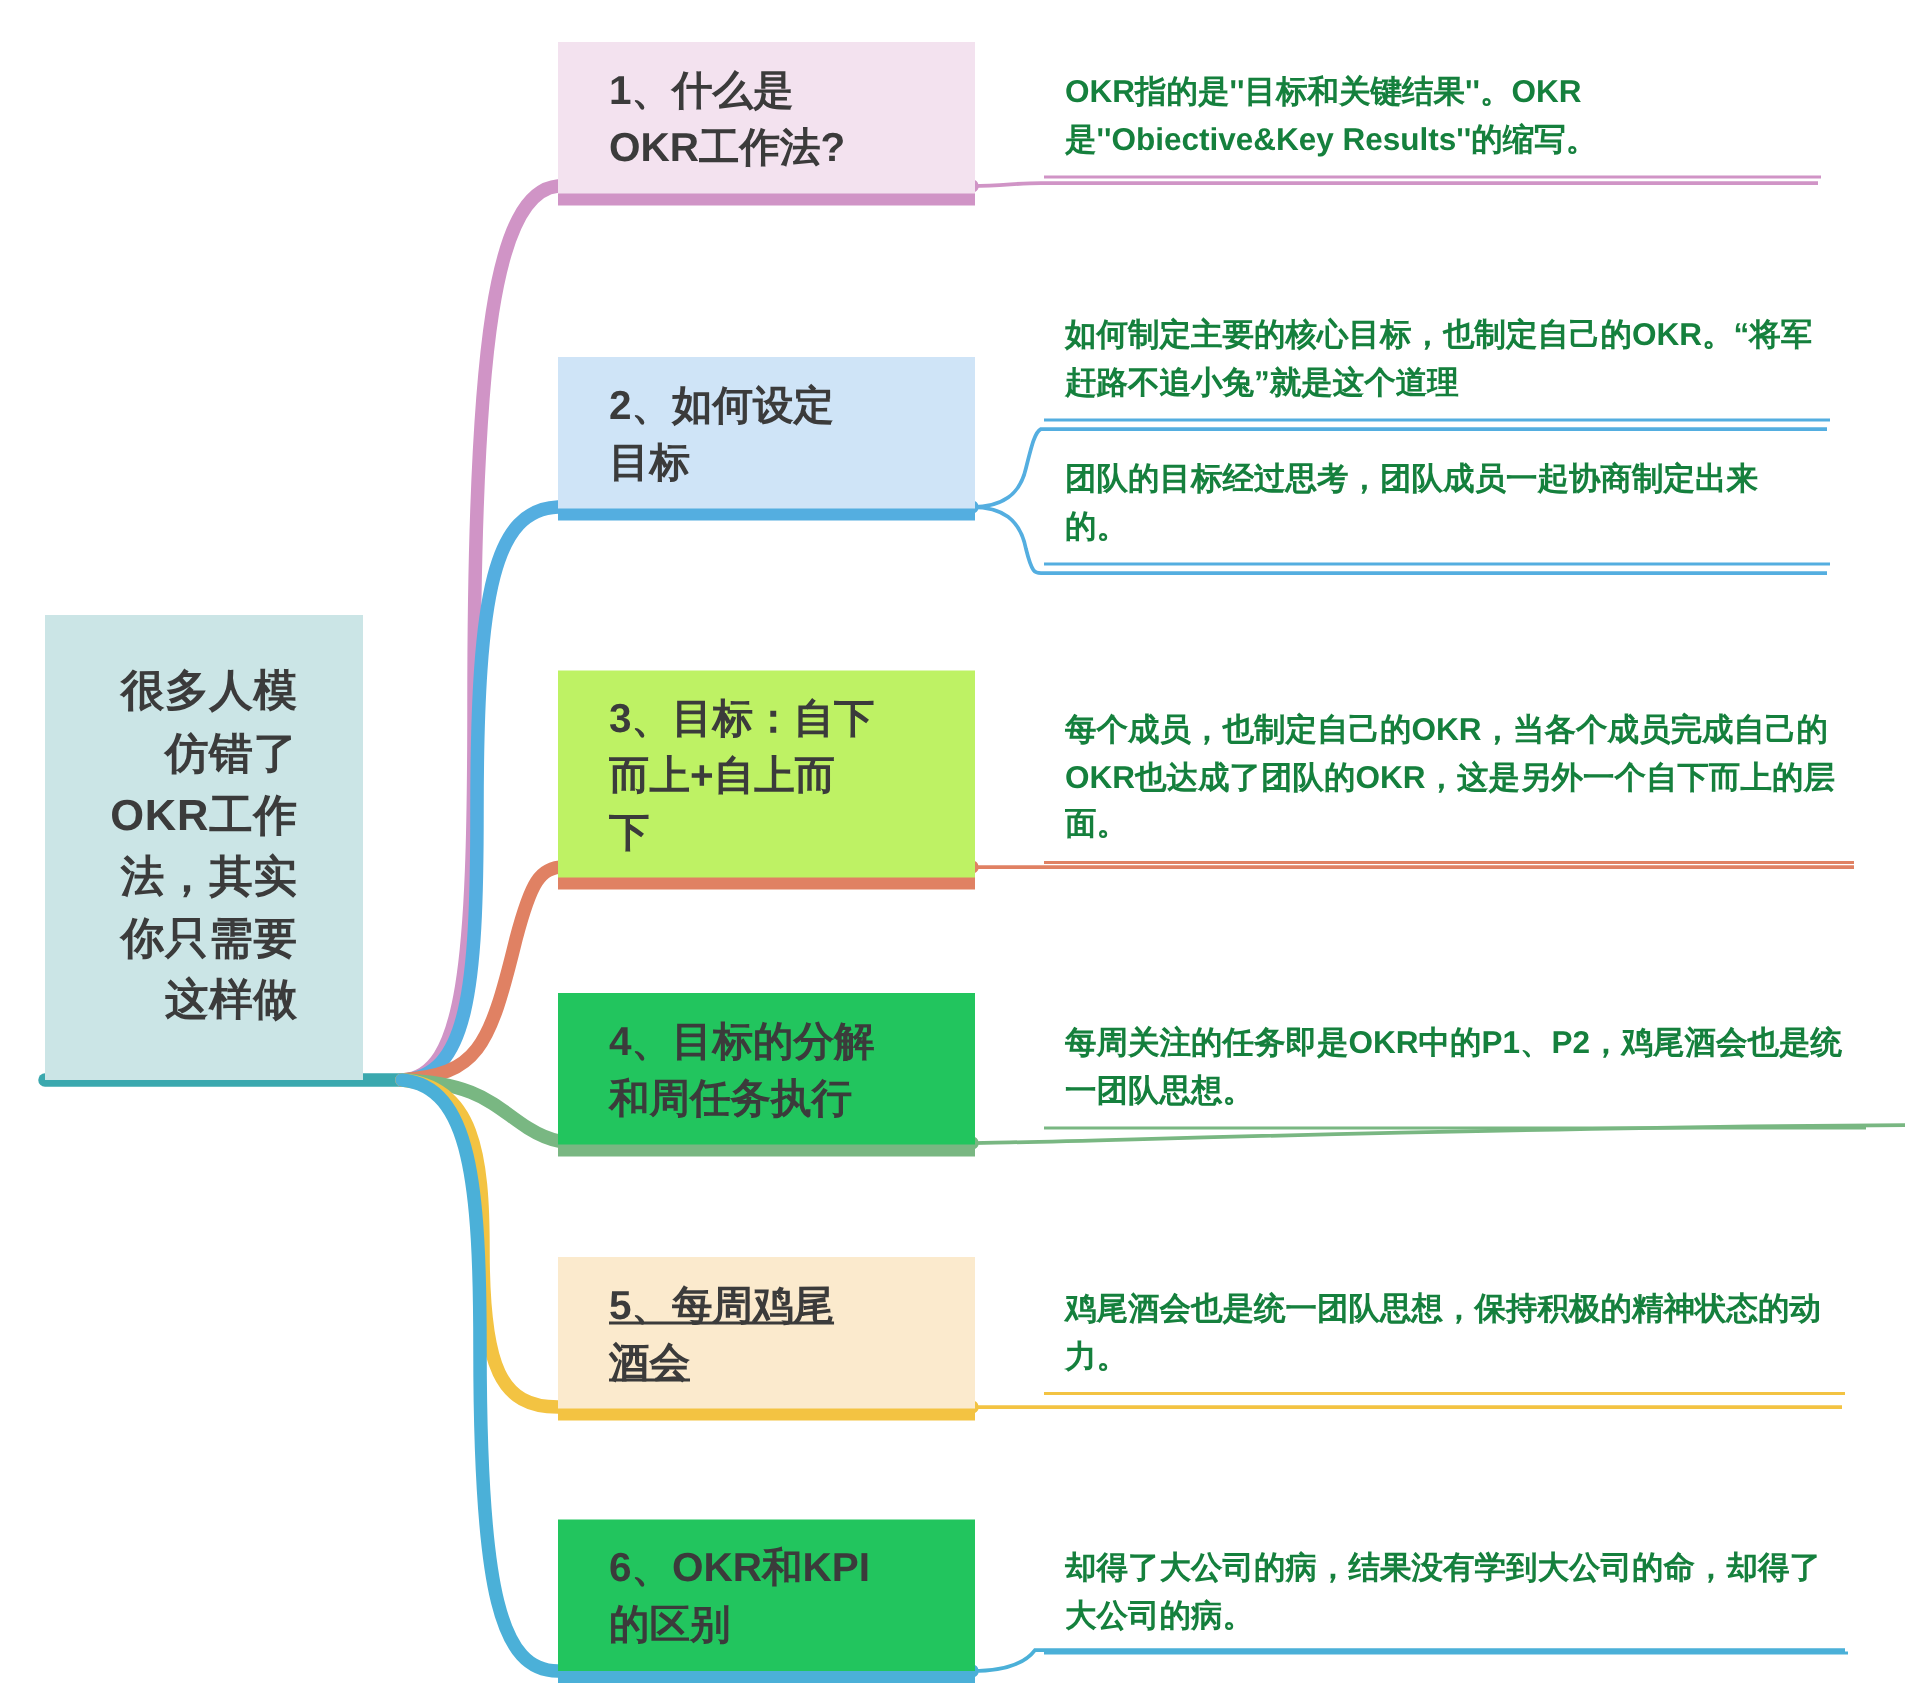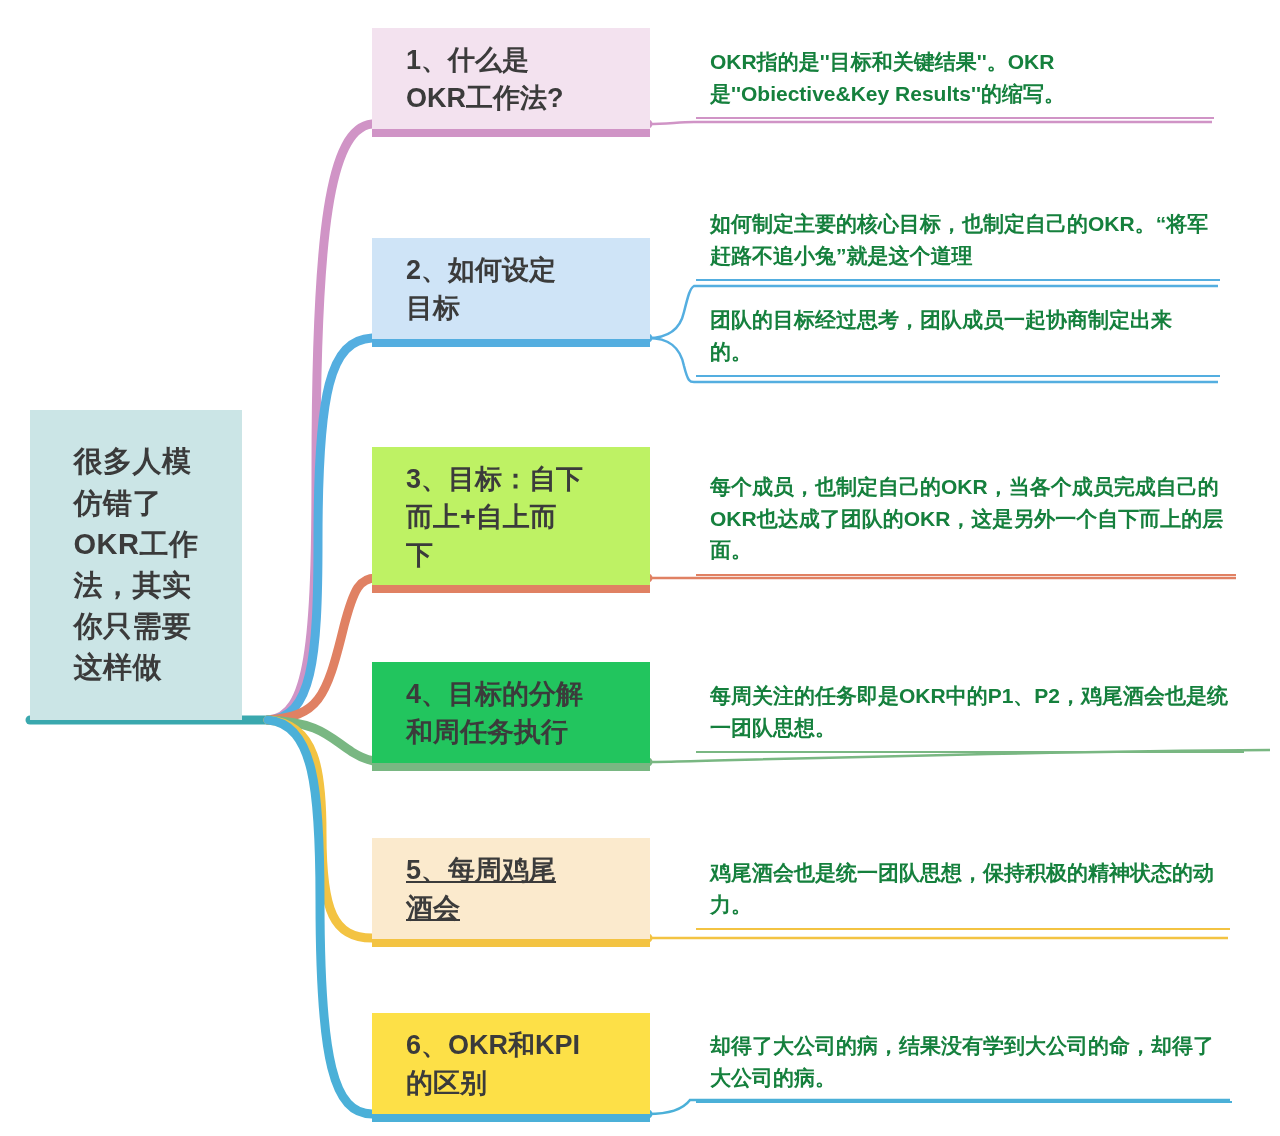--- a/index.html
+++ b/index.html
@@ -14,21 +14,21 @@
   
   #wires { position: absolute; left: 0; top: 0; width: 1280px; height: 1136px; }
 
   
   .root-node {
     position: absolute;
     left: 30px; top: 410px;
     width: 212px; height: 310px;
     background: #cbe5e6;
     display: flex; align-items: center; justify-content: center;
-    text-align: left;
+    text-align: right;
     padding: 6px 12px;
   }
   .root-node .txt {
     font-size: 29px; font-weight: bold; color: #3b3b3b;
     line-height: 1.42; letter-spacing: 0.5px;
   }
 
   
   .topic {
     position: absolute;
@@ -104,21 +104,21 @@
   <div class="topic" style="left: 372px; top: 662px; width: 278px; background: #22c55e;">
     <span>4、目标的分解<br>和周任务执行</span>
     <span class="bar" style="background: rgb(121, 183, 130);"></span>
   </div>
 
   <div class="topic" style="left: 372px; top: 838px; width: 278px; background: rgb(251, 234, 205); text-decoration: underline;">
     <span>5、每周鸡尾<br>酒会</span>
     <span class="bar" style="background: rgb(243, 195, 66);"></span>
   </div>
 
-  <div class="topic" style="left: 372px; top: 1013px; width: 278px; background: #fde047;">
+  <div class="topic" style="left: 372px; top: 1013px; width: 278px; background: #22c55e;">
     <span>6、OKR和KPI<br>的区别</span>
     <span class="bar" style="background: rgb(75, 176, 216);"></span>
   </div>
 
   <div class="leaf" style="left:696px; top:38px; width:518px;">
     <span>OKR指的是''目标和关键结果''。OKR是''Obiective&amp;Key Results''的缩写。</span>
   <span class="rule" style="background: rgb(208, 148, 198); width: 100%;"></span></div>
 
   <div class="leaf" style="left:696px; top:200px; width:524px;">
     <span>如何制定主要的核心目标，也制定自己的OKR。“将军赶路不追小兔”就是这个道理</span>

